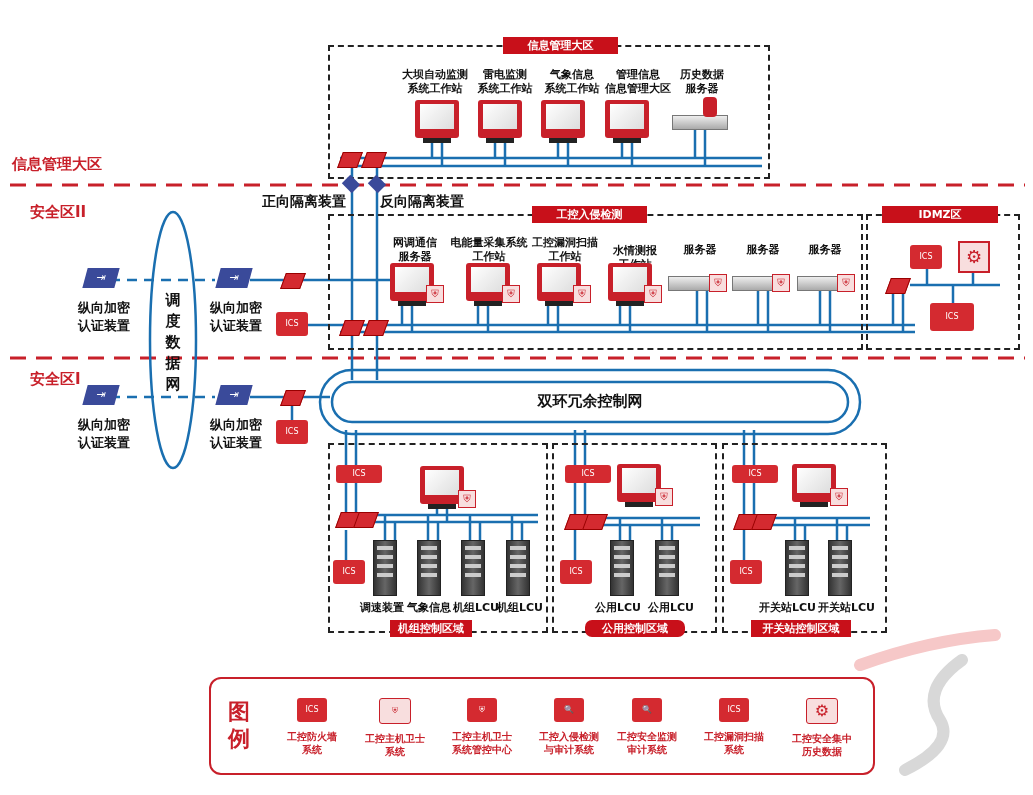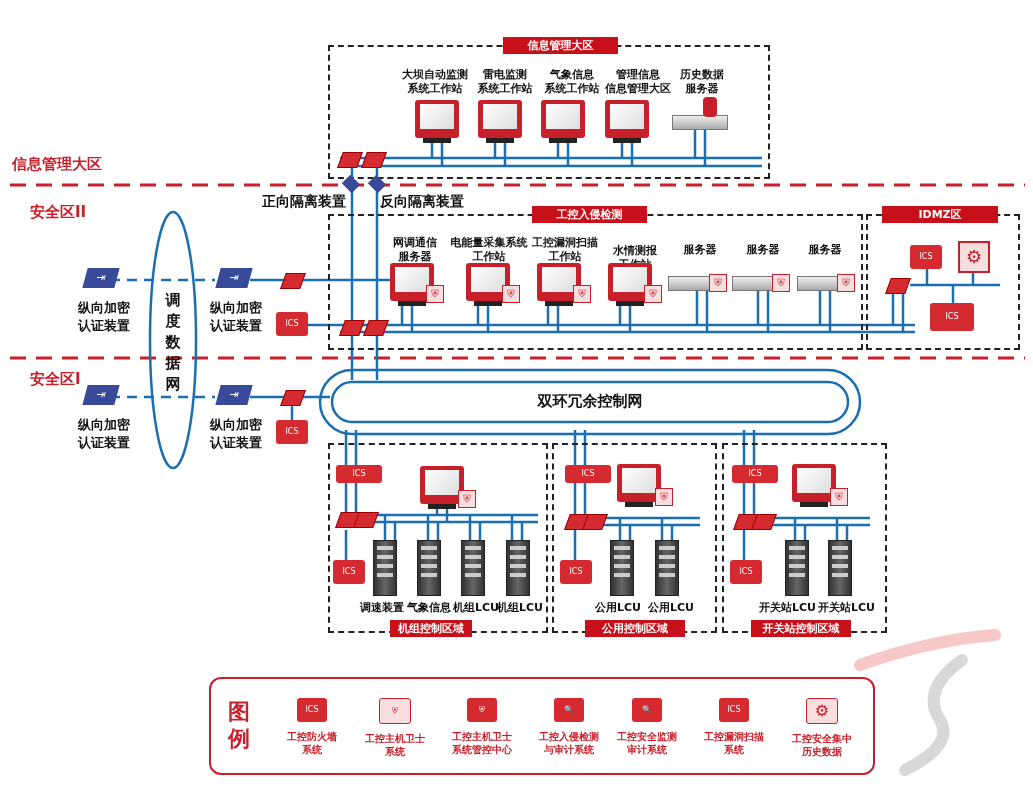--- a/index.html
+++ b/index.html
@@ -289,21 +289,21 @@
     <i></i>
     <i></i>
     <i></i>
   </div>
 <div class="lbl" style="left:360px;top:601px;">调速装置</div>
 <div class="lbl" style="left:407px;top:601px;">气象信息</div>
 <div class="lbl" style="left:453px;top:601px;">机组LCU</div>
 <div class="lbl" style="left:497px;top:601px;">机组LCU</div>
 
 <div class="dbox" style="left:552px;top:443px;width:161px;height:186px;"></div>
-<div class="banner" style="left:585px;top:620px;width:100px;">公用控制区域</div>
+<div class="banner" style="left:585px;top:620px;width:100px;border-radius:7px;">公用控制区域</div>
 <div class="ids" style="left:565px;top:465px;width:46px;height:18px;line-height:18px;">ICS</div>
 <div class="monitor" style="left:617px;top:464px;">
     <div class="scr"></div>
     <div class="stand"></div>
   </div>
 <div class="shield" style="left:655px;top:488px;">⛨</div>
 <div class="fw" style="left:567px;top:514px;"></div>
 <div class="fw" style="left:585px;top:514px;"></div>
 <div class="ids" style="left:560px;top:560px;">ICS</div>
 <div class="rack" style="left:610px;top:540px;">

